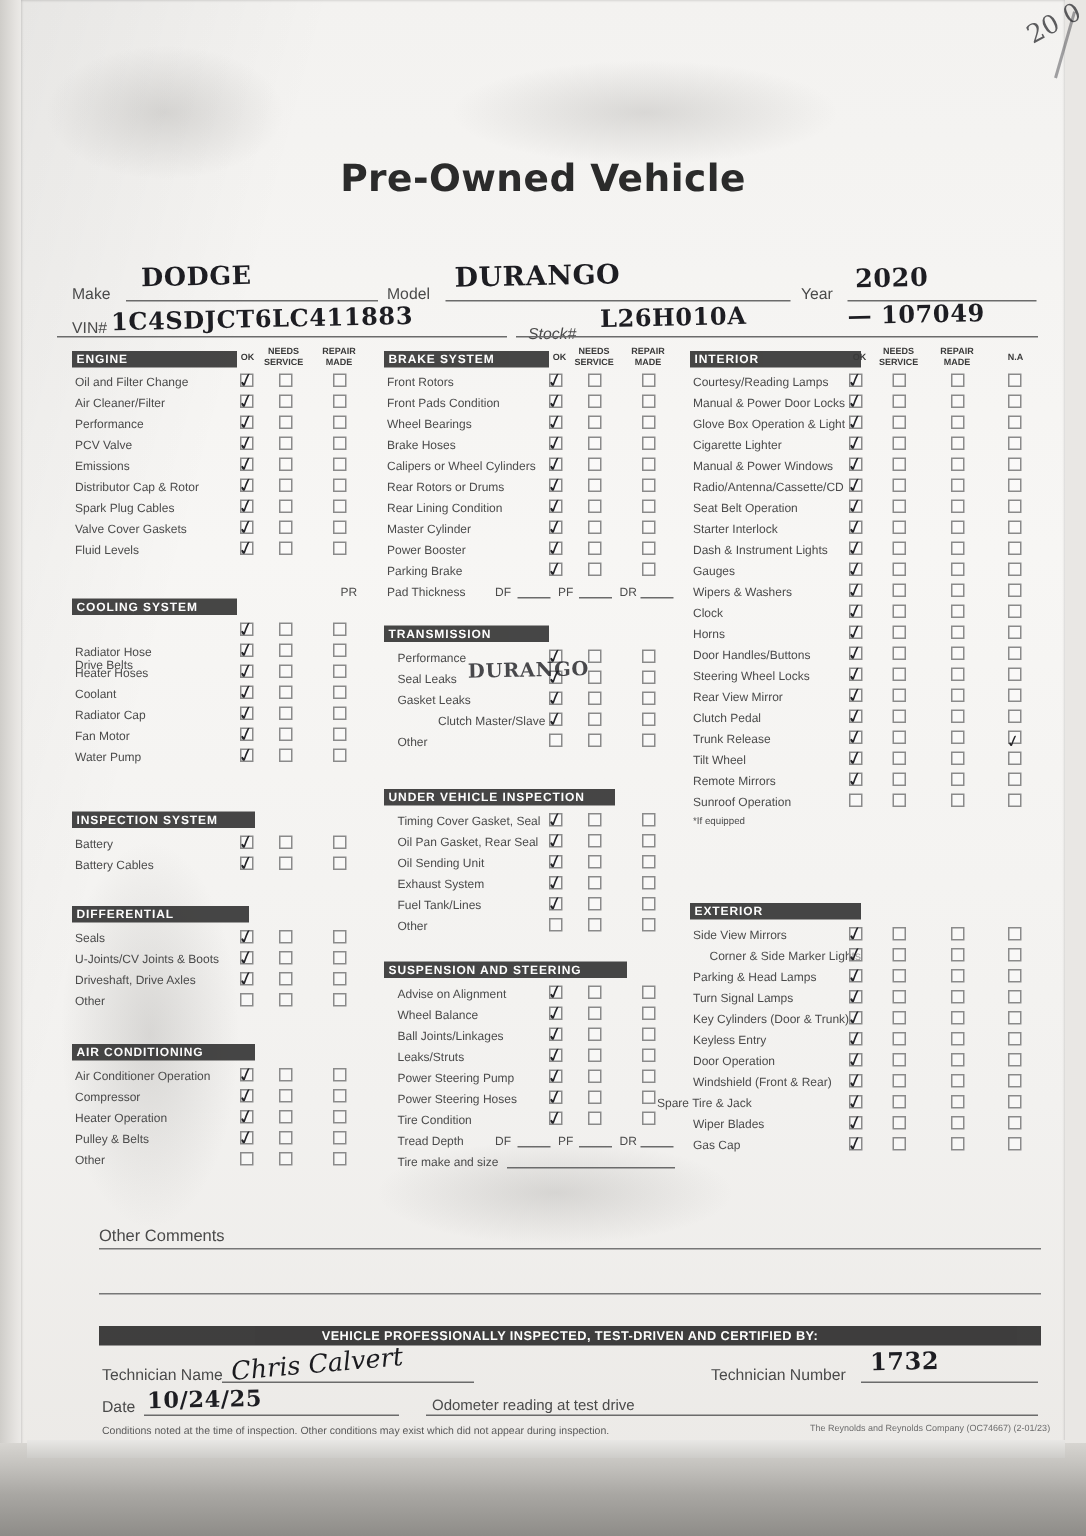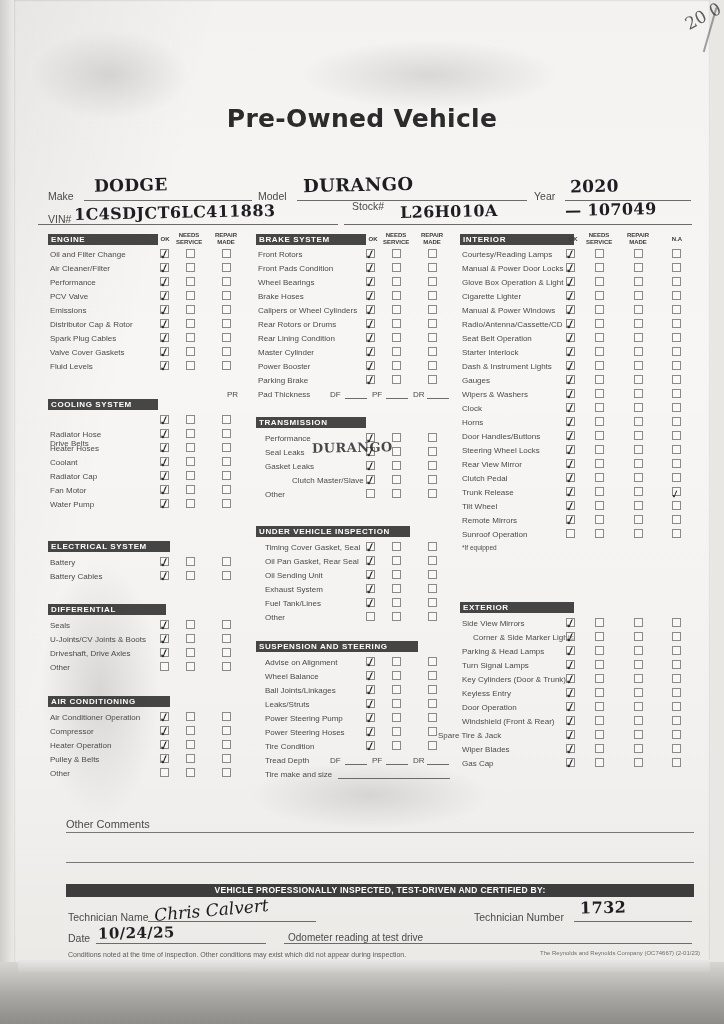--- a/index.html
+++ b/index.html
@@ -208,21 +208,21 @@
   <div class="hand" style="left:303px;top:174px;font-size:18px;">DURANGO</div>
 
   <div class="fld-label" style="left:534px;top:190px;">Year</div>
   <div class="fld-line" style="left:565px;top:200px;width:126px;"></div>
   <div class="hand" style="left:570px;top:176px;font-size:17px;">2020</div>
 
   <div class="fld-label" style="left:48px;top:213px;">VIN#</div>
   <div class="fld-line" style="left:38px;top:224px;width:300px;"></div>
   <div class="hand" style="left:74px;top:203px;font-size:16px;">1C4SDJCT6LC411883</div>
 
-  <div class="fld-label" style="left:352px;top:200px;">Stock#</div>
+  <div class="fld-label" style="left:352px;top:217px;font-style:italic;">Stock#</div>
   <div class="fld-line" style="left:344px;top:224px;width:348px;"></div>
   <div class="hand" style="left:400px;top:202px;font-size:16px;">L26H010A</div>
   <div class="hand" style="left:565px;top:200px;font-size:16px;">— 107049</div>
 
   <div class="bar" style="left:48px;top:234px;width:104px;">ENGINE</div>
   <div class="colhead" style="left:152px;top:236px;">OK</div>
   <div class="colhead" style="left:176px;top:232px;">NEEDS
 SERVICE</div>
   <div class="colhead" style="left:213px;top:232px;">REPAIR
 MADE</div>
@@ -307,21 +307,21 @@
   <div class="box" style="left:222px;top:499px;"></div>
 
   <div class="chk" style="left:159px;top:416px;">✓</div>
   <div class="chk" style="left:159px;top:430px;">✓</div>
   <div class="chk" style="left:159px;top:444px;">✓</div>
   <div class="chk" style="left:159px;top:458px;">✓</div>
   <div class="chk" style="left:159px;top:472px;">✓</div>
   <div class="chk" style="left:159px;top:486px;">✓</div>
   <div class="chk" style="left:159px;top:500px;">✓</div>
 
-  <div class="bar" style="left:48px;top:541px;width:116px;">ELECTRICAL SYSTEM</div>
+  <div class="bar" style="left:48px;top:541px;width:116px;">INSPECTION SYSTEM</div>
   <div class="item" style="left:50px;top:558px;">Battery</div>
   <div class="item" style="left:50px;top:572px;">Battery Cables</div>
   <div class="box" style="left:160px;top:557px;"></div>
   <div class="box" style="left:186px;top:557px;"></div>
   <div class="box" style="left:222px;top:557px;"></div>
   <div class="box" style="left:160px;top:571px;"></div>
   <div class="box" style="left:186px;top:571px;"></div>
   <div class="box" style="left:222px;top:571px;"></div>
   <div class="chk" style="left:159px;top:558px;">✓</div>
   <div class="chk" style="left:159px;top:572px;">✓</div>

